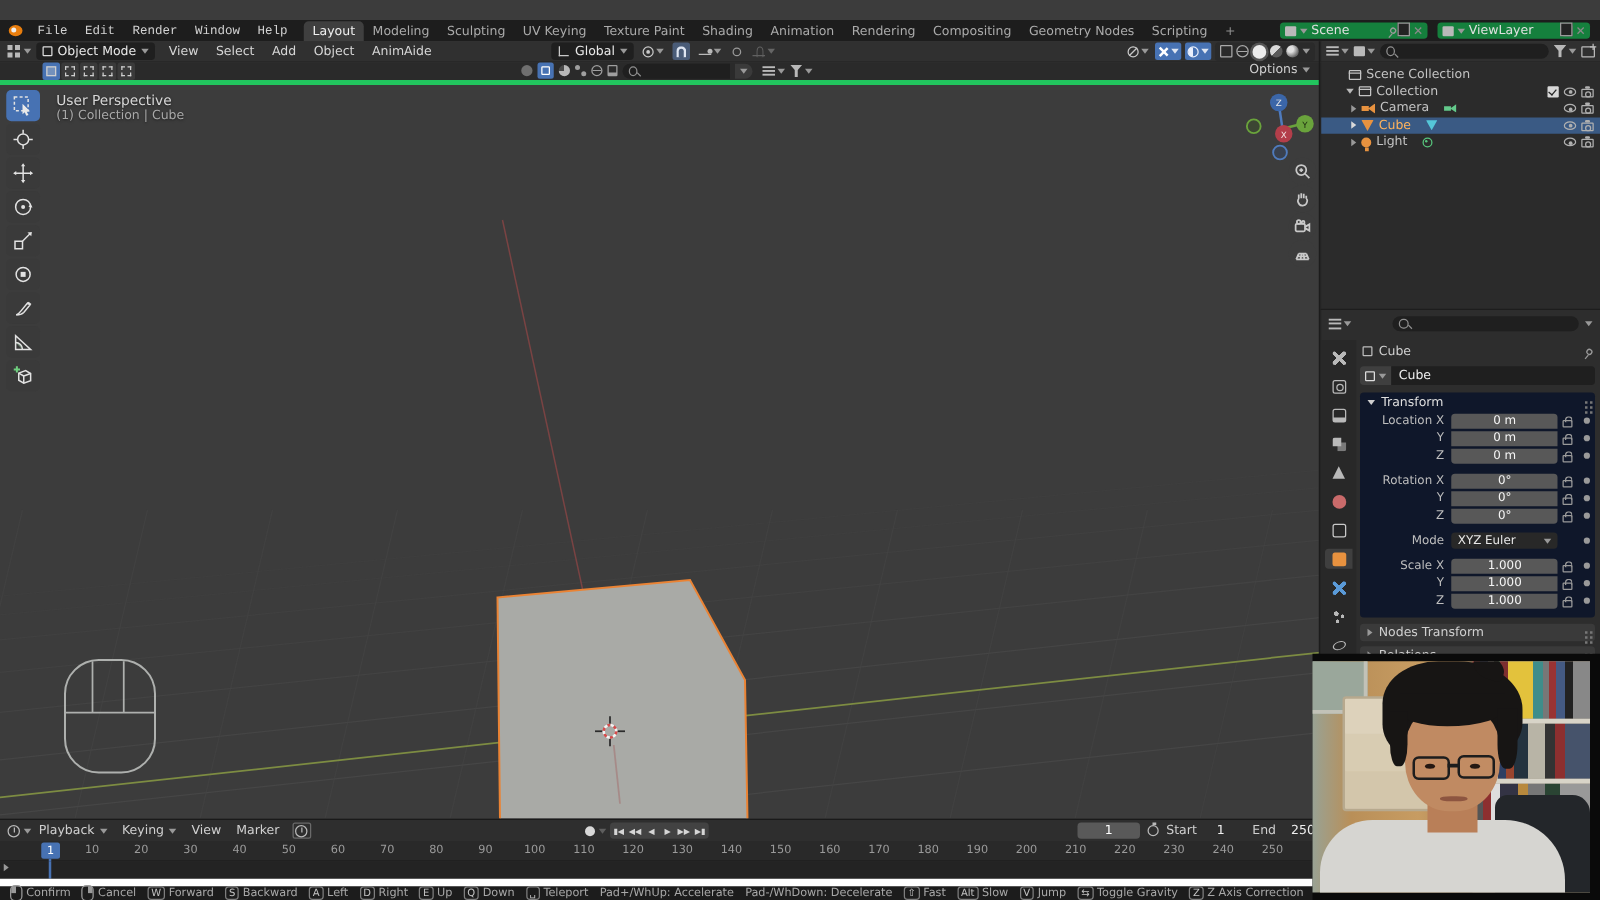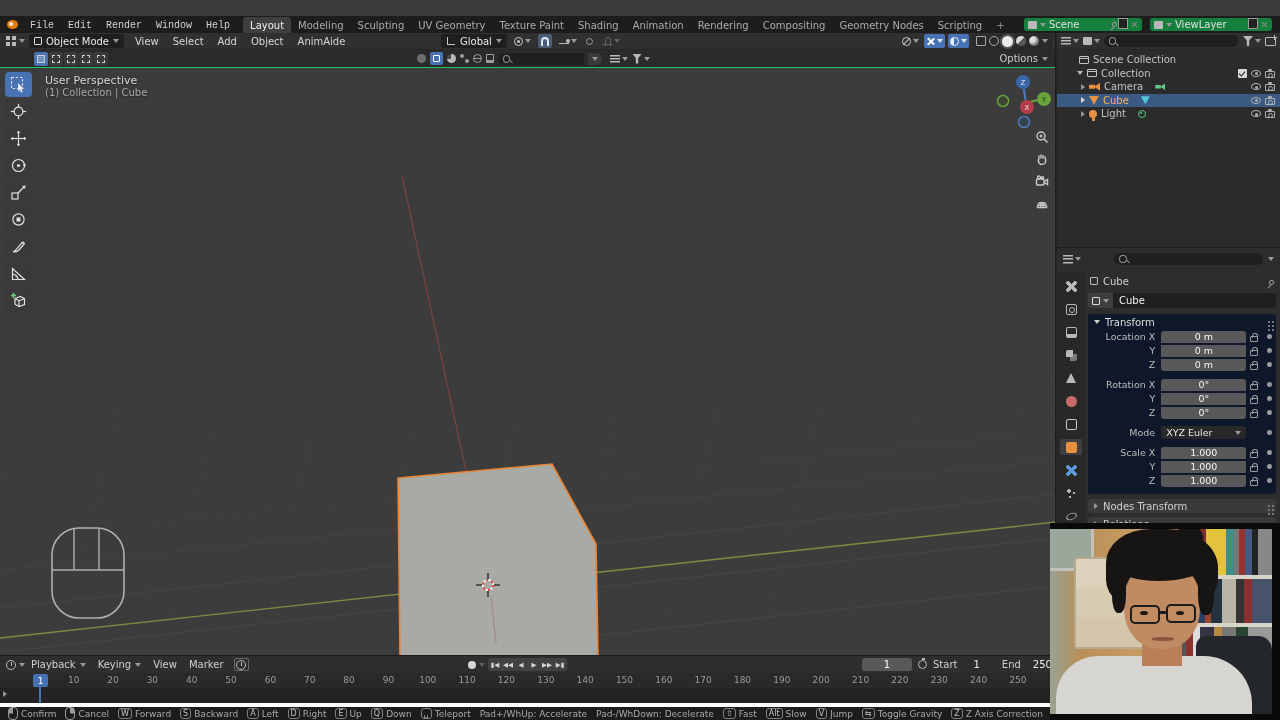--- a/index.html
+++ b/index.html
@@ -118,21 +118,21 @@
      linear-gradient(#b9b9b9,#b9b9b9) 0 0/10px 1.5px no-repeat,
      linear-gradient(#b9b9b9,#b9b9b9) 0 3.2px/10px 1.5px no-repeat,
      linear-gradient(#b9b9b9,#b9b9b9) 0 6.4px/10px 1.5px no-repeat; }
   .search-field { flex:1;height:12px;background:#1f1f1f;border-radius:6px;display:flex;align-items:center;padding:0 5px;gap:4px; }
   .search-field input { background:transparent;border:none;outline:none;color:#ddd;font-size:9px;width:100%;font-family:inherit; }
   .newcoll-icn { width:11px;height:9px;border:1px solid #b9b9b9;border-radius:1px;display:inline-block;position:relative; }
   .newcoll-icn::after { content:"";position:absolute;right:-2px;top:-3px;width:5px;height:5px;
      background:linear-gradient(#b9b9b9,#b9b9b9) 2px 0/1px 5px no-repeat,linear-gradient(#b9b9b9,#b9b9b9) 0 2px/5px 1px no-repeat; }
 
   
-  .tool-settings { left:0;top:50px;width:1056px;height:18px;background:#2a2a2a;display:flex;align-items:center;border-bottom:1px solid #22c55e; }
+  .tool-settings { left:0;top:50px;width:1056px;height:18px;background:#2a2a2a;display:flex;align-items:flex-start;border-bottom:4px solid #22c55e; }
   .sm-group { display:flex;gap:1px;margin-left:34px; }
   .sm-btn { width:14px;height:14px;background:#3a3a3a;border-radius:2px;display:flex;align-items:center;justify-content:center; }
   .sm-btn.active { background:#4772b3; }
   .sm-glyph { width:8px;height:8px;border:1px dashed #cfcfcf; }
   .sm-glyph.f1 { border-style:solid;background:#cfcfcf55; }
   .mid-cluster { position:absolute;left:417px;display:flex;align-items:center;gap:4px; }
   .mc-ball { width:9px;height:9px;border-radius:50%;background:#6f6f6f;display:inline-block; }
   .mc-btn { width:13px;height:13px;background:#4772b3;border-radius:2px;display:flex;align-items:center;justify-content:center; }
   .mc-sq { width:7px;height:7px;border:1.2px solid #fff;border-radius:1px; }
   .mc-pie { width:9px;height:9px;border-radius:50%;background:conic-gradient(#b9b9b9 0 270deg,#4a4a4a 270deg 360deg); }
@@ -226,21 +226,21 @@
   .stopwatch::before { content:"";position:absolute;left:3px;top:-3px;width:3px;height:2px;background:#b9b9b9; }
   .tl-ruler { height:16px;background:#292929;position:relative;border-bottom:1px solid #202020; }
   .ruler-ticks { position:absolute;left:54px;top:2px;display:flex; }
   .tick { width:39.35px;text-align:center;color:#9a9a9a;font-size:9px; }
   .cf-marker { position:absolute;left:33px;top:1px;width:15px;height:13px;background:#4772b3;border-radius:2px;color:#fff;font-size:9px;display:flex;align-items:center;justify-content:center; }
   .playhead { position:absolute;left:39px;top:14px;width:2px;height:17px;background:#4772b3; }
   .tl-content { height:14px;background:#232323;position:relative; }
   .tl-expand { position:absolute;left:3px;top:2px; }
 
   
-  .statusbar { left:0;top:703px;width:1280px;height:17px;background:#1c1c1c;display:flex;align-items:center;gap:9px;padding:0 8px;border-top:4px solid #ffffff; }
+  .statusbar { left:0;top:703px;width:1280px;height:17px;background:#1c1c1c;display:flex;align-items:center;gap:9px;padding:0 8px;border-top:6px solid #ffffff; }
   .sb-item { display:flex;align-items:center;gap:3px;color:#a8a8a8;font-size:9px;white-space:nowrap; }
   .sb-key { border:1px solid #7e7e7e;border-radius:3px;min-width:11px;height:11px;padding:0 2px;display:flex;align-items:center;justify-content:center;color:#c2c2c2;font-size:8px; }
   .sb-item.mouse-l::before,.sb-item.mouse-r::before { content:"";width:8px;height:11px;border:1px solid #9a9a9a;border-radius:4px;display:inline-block; }
   .sb-item.mouse-l::before { background:linear-gradient(90deg,#9a9a9a 45%,transparent 45%) 0 0/100% 50% no-repeat; }
   .sb-item.mouse-r::before { background:linear-gradient(-90deg,#9a9a9a 45%,transparent 45%) 0 0/100% 50% no-repeat; }
 
   
   .webcam { left:1050px;top:523px;width:230px;height:197px;background:#0a0a0a;z-index:60;padding:6px 8px 6px 0; }
   .cam-scene { position:relative;width:222px;height:185px;overflow:hidden;background:linear-gradient(90deg,#99a294 0%,#b98f58 14%,#c79c62 38%,#b28c5a 52%,#96826a 62%,#887e6e 100%); }
   .cam-window { position:absolute;left:0;top:0;width:44px;height:42px;background:#9aa79b;border-right:3px solid #c2c2b8;border-bottom:3px solid #c2c2b8; }
@@ -278,21 +278,21 @@
 <div id="app">
 
 
   <div class="abs menubar">
     <span class="blender-logo"></span>
     <span><span class="menu-item">File</span><span class="menu-item">Edit</span><span class="menu-item">Render</span><span class="menu-item">Window</span><span class="menu-item">Help</span></span>
     <span class="ws-tabs">
         <span class="ws-tab active">Layout</span>
         <span class="ws-tab">Modeling</span>
         <span class="ws-tab">Sculpting</span>
-        <span class="ws-tab">UV Geometry</span>
+        <span class="ws-tab">UV Keying</span>
         <span class="ws-tab">Texture Paint</span>
         <span class="ws-tab">Shading</span>
         <span class="ws-tab">Animation</span>
         <span class="ws-tab">Rendering</span>
         <span class="ws-tab">Compositing</span>
         <span class="ws-tab">Geometry Nodes</span>
         <span class="ws-tab">Scripting</span>
         <span class="ws-tab add">+</span>
       </span>
     <span style="margin-left:auto;display:flex;gap:8px;margin-right:8px;align-items:center;">

